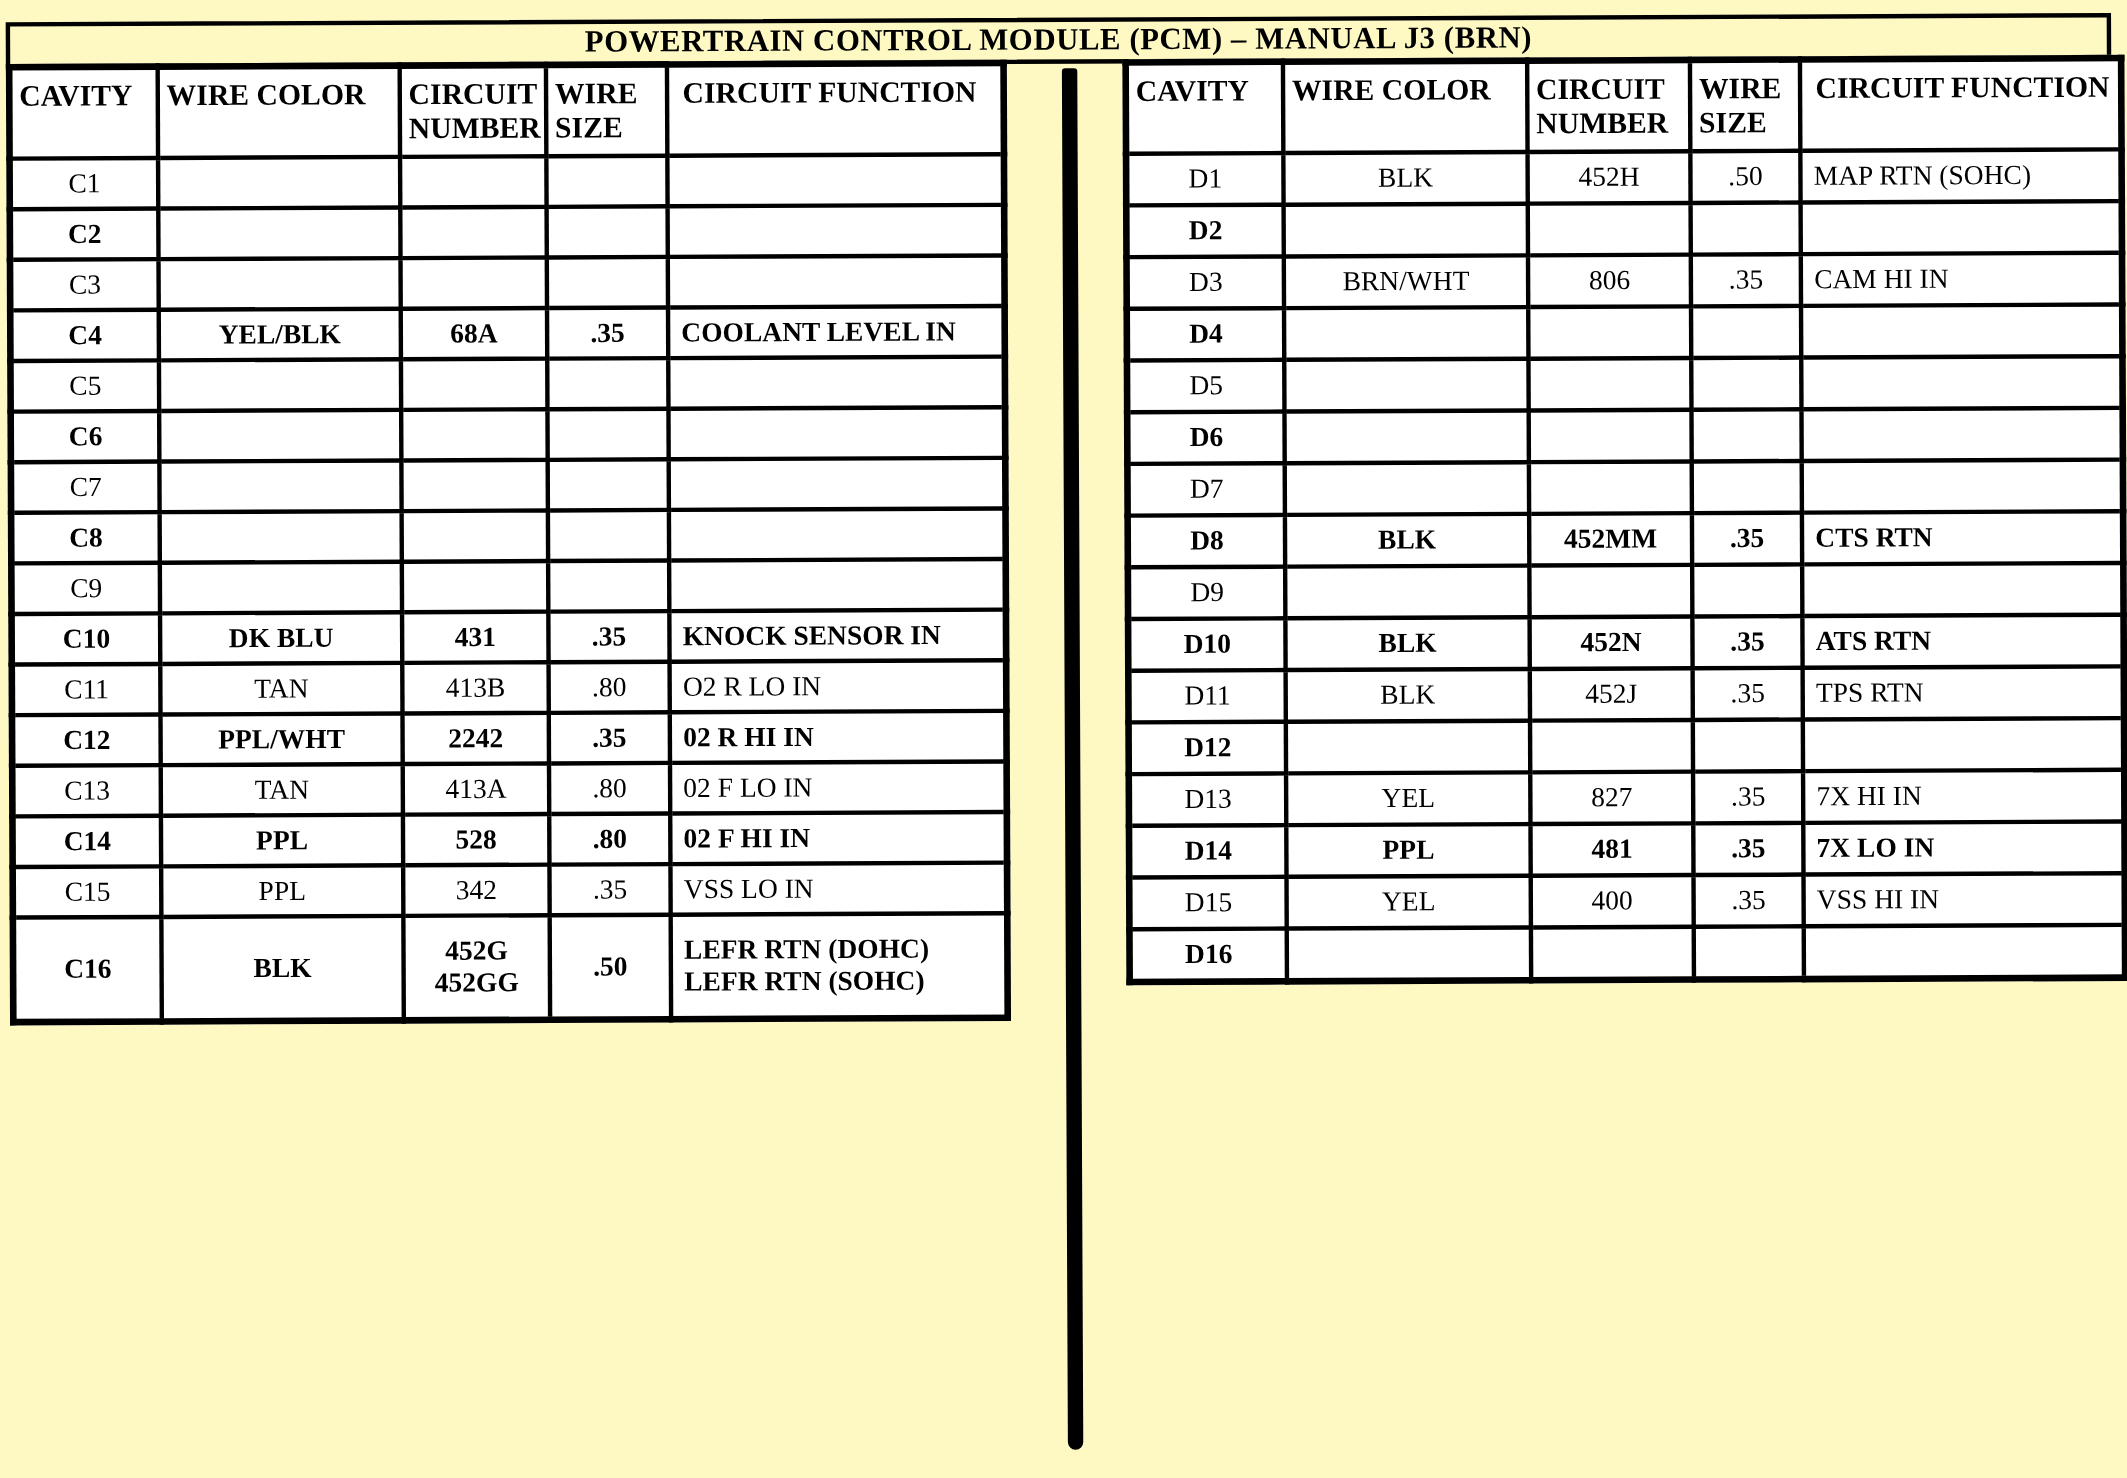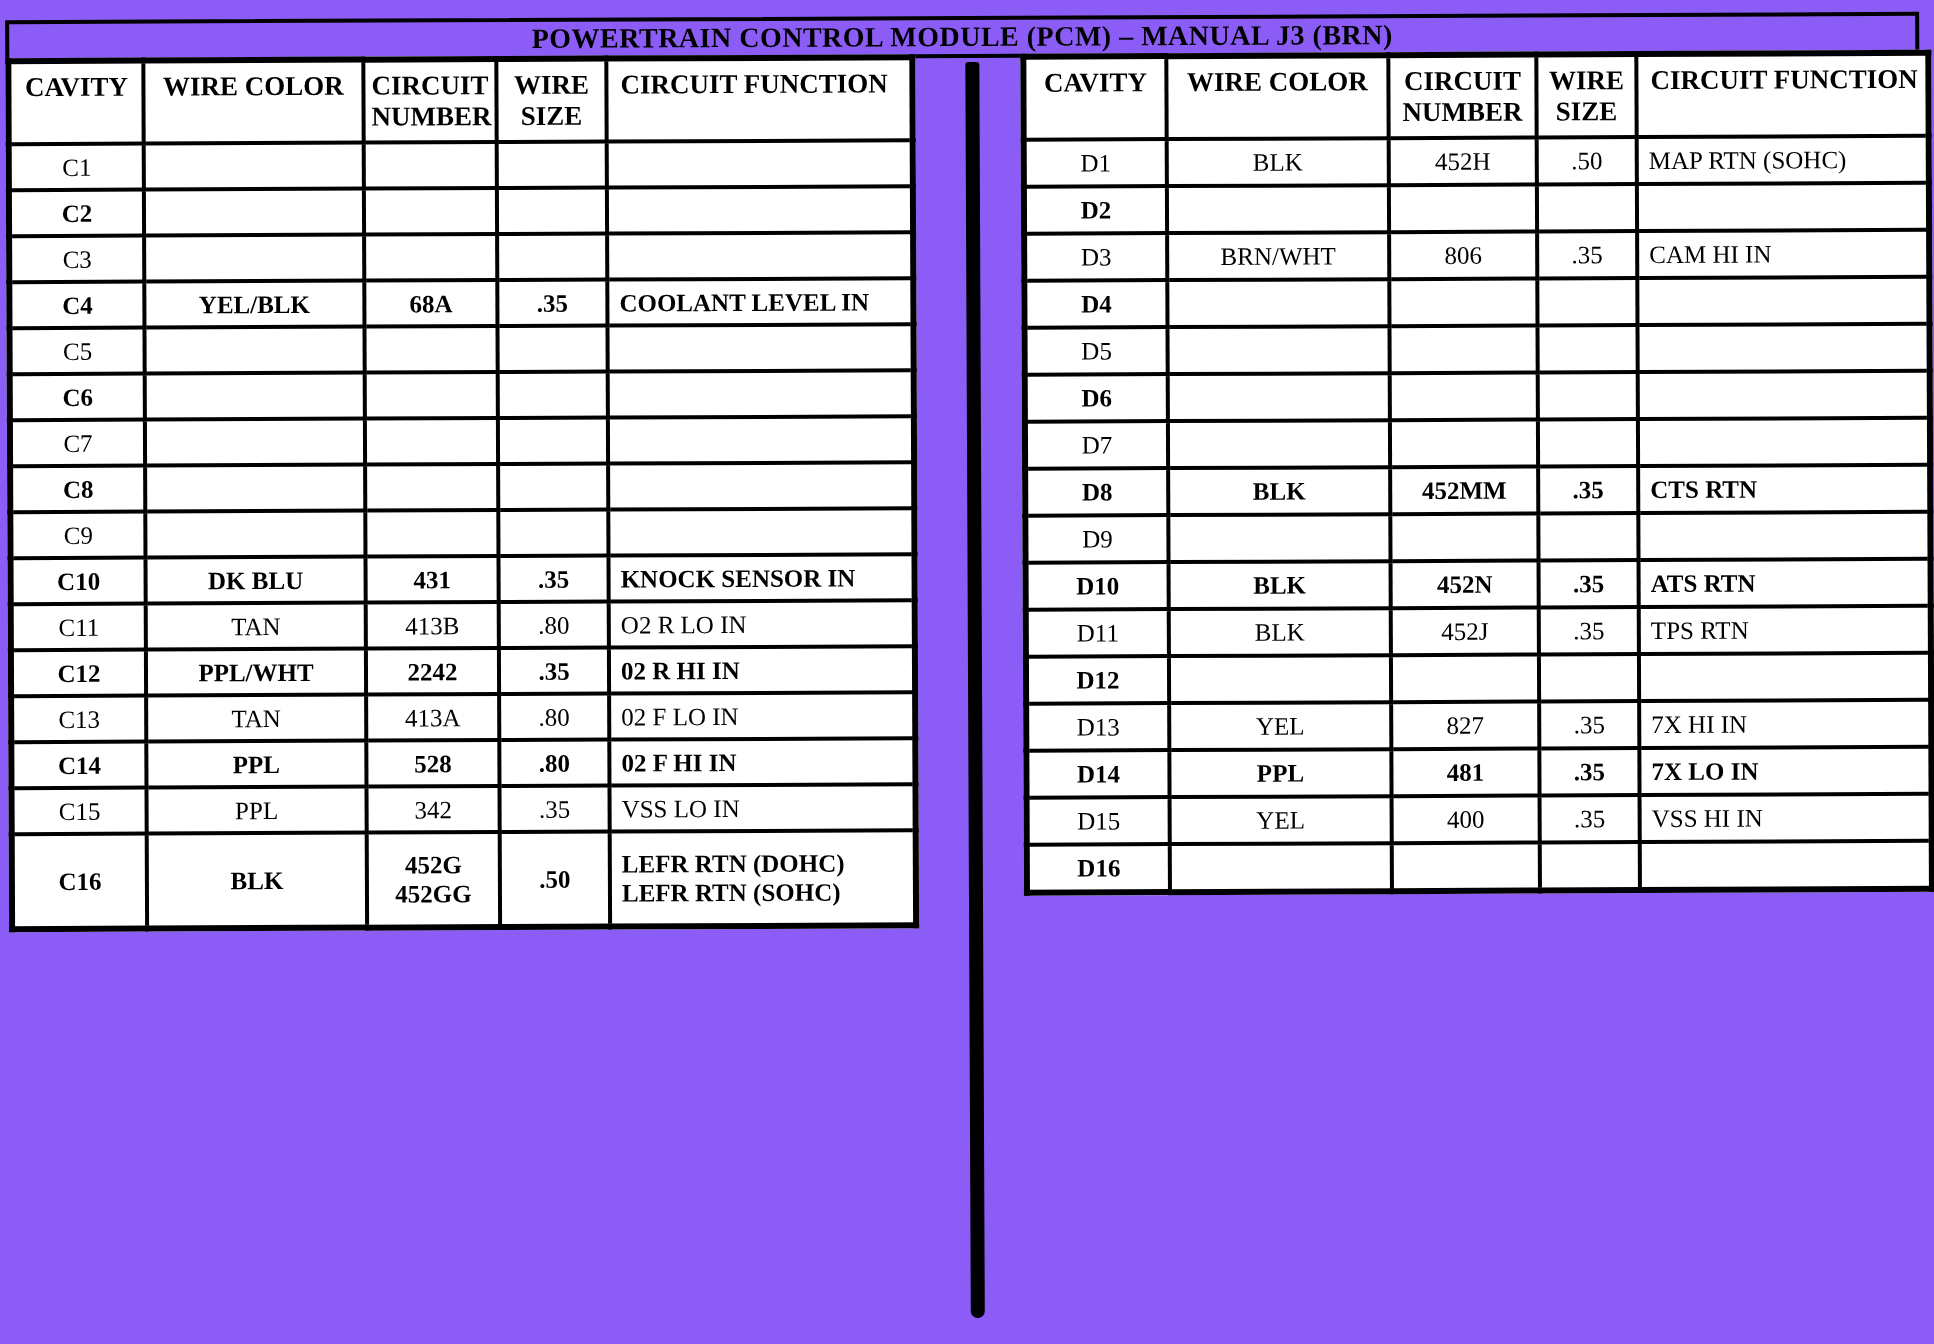--- a/index.html
+++ b/index.html
@@ -4,21 +4,21 @@
 <style>
   html, body {
     margin: 0;
     padding: 0;
     background: #ffffff;
   }
   .page {
     position: relative;
     width: 1934px;
     height: 1344px;
-    background: #8b5cf6;
+    background: #fef9c3;
     overflow: hidden;
     font-family: "Liberation Serif", serif;
     color: #000000;
   }
   
   .sheet {
     position: absolute;
     inset: 0;
     transform: rotate(-0.25deg);
     transform-origin: 50% 50%;
@@ -54,21 +54,21 @@
     border: 4px solid #000000;
     white-space: pre-line;
     overflow: hidden;
   }
   .pcm-table th {
     font-weight: bold;
     font-size: 27px;
     line-height: 31px;
     vertical-align: top;
     padding: 8px 6px 0 6px;
-    text-align: center;
+    text-align: left;
     height: 70px;
   }
   .pcm-table th.th-function {
     text-align: left;
     padding-left: 12px;
   }
   .pcm-table td {
     font-size: 25px;
     line-height: 29px;
     text-align: center;

